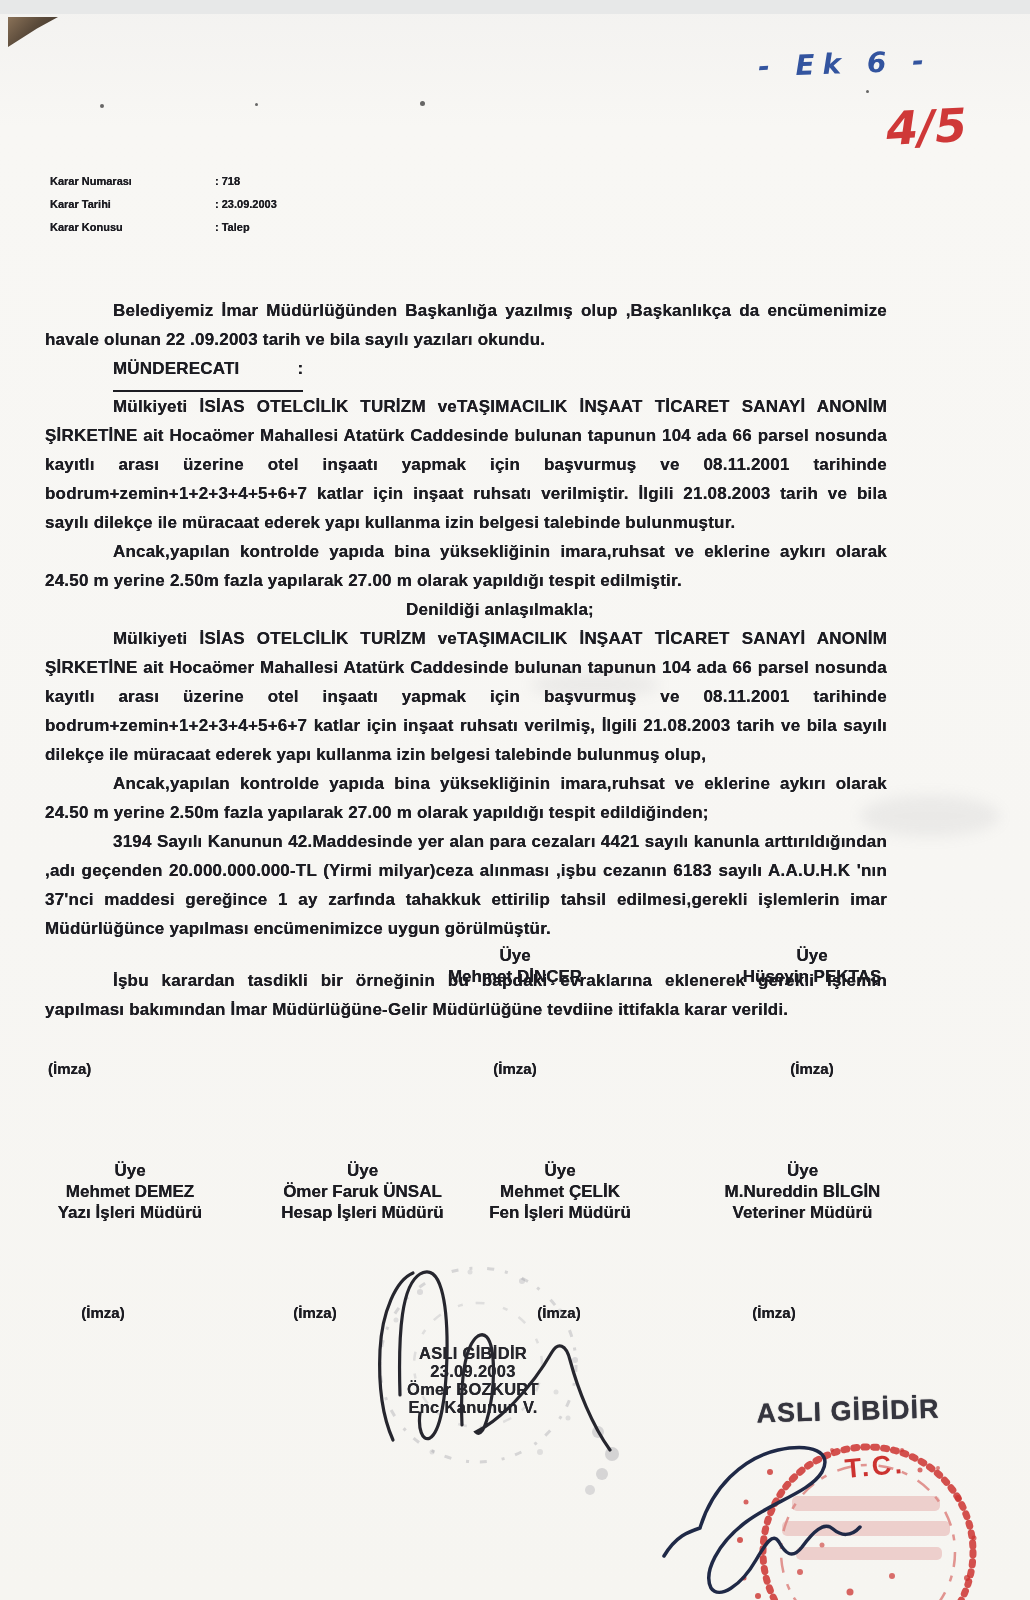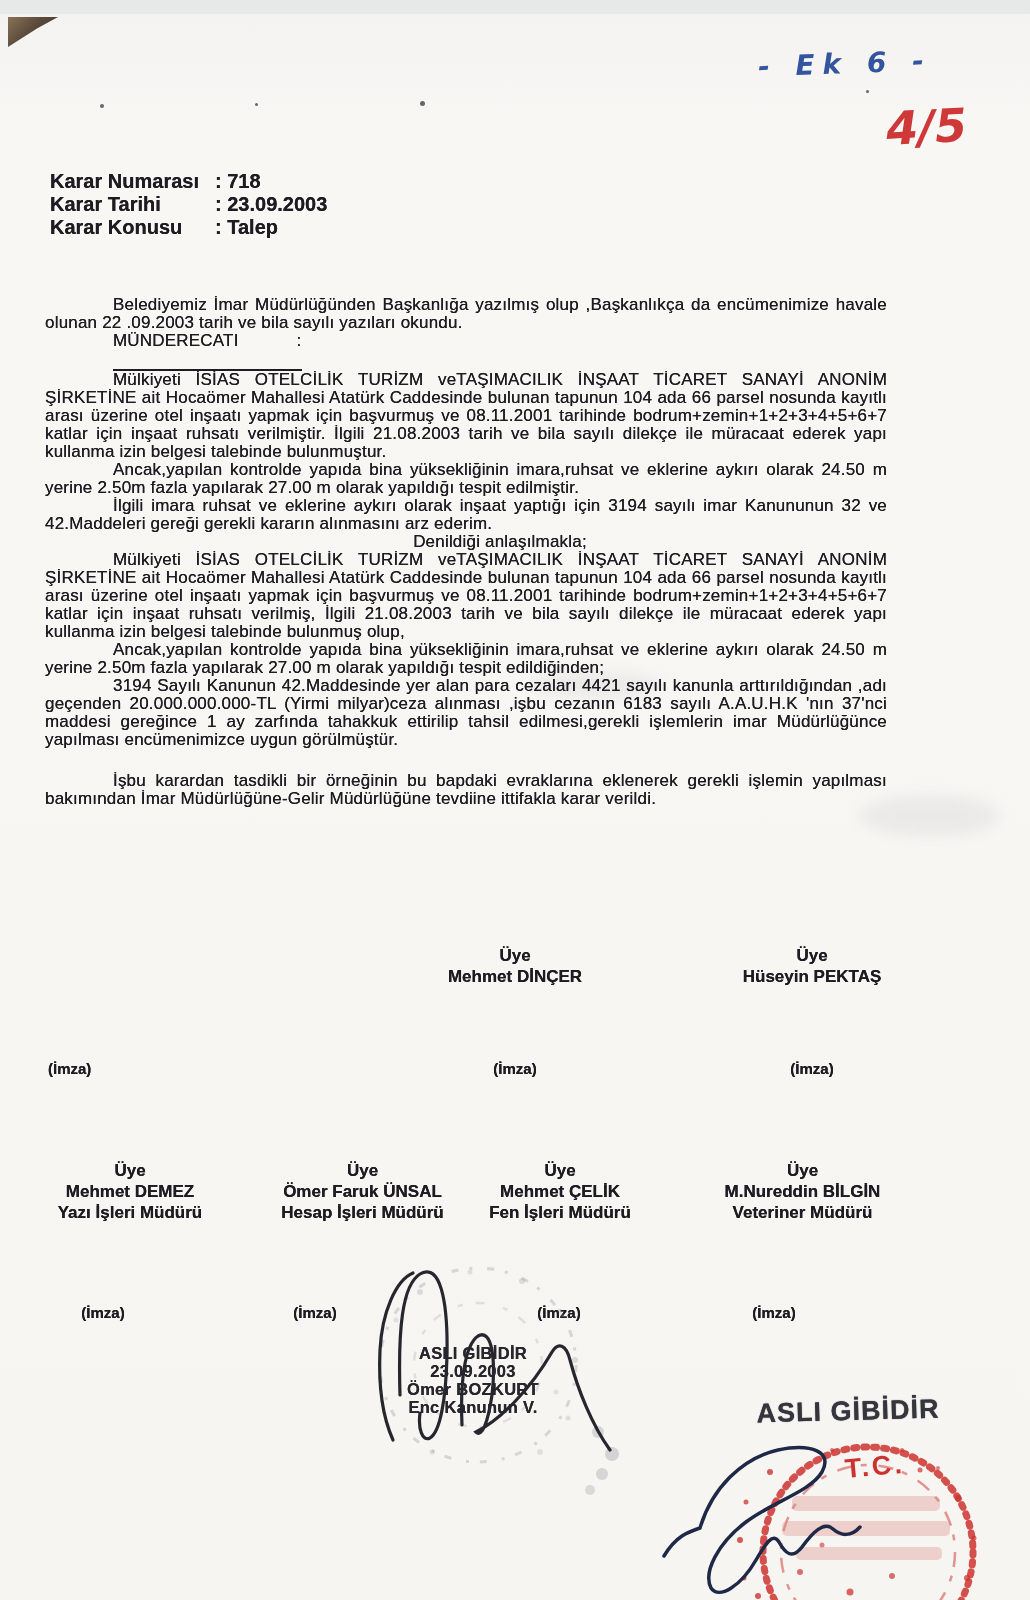--- a/index.html
+++ b/index.html
@@ -15,31 +15,31 @@
   .dot{position:absolute;width:4px;height:4px;border-radius:50%;background:#2a2a2a;opacity:.7;}
   .smudge{position:absolute;border-radius:50%;filter:blur(7px);background:#9a9aa0;opacity:.13;}
 
   .ek-note{position:absolute;left:758px;top:46px;width:240px;
     font-family:"DejaVu Sans",sans-serif;font-style:italic;font-size:28px;font-weight:600;
     color:#33549f;letter-spacing:8px;transform:rotate(-2deg);}
   .page-num{position:absolute;left:886px;top:100px;
     font-family:"DejaVu Sans",sans-serif;font-style:italic;font-size:46px;font-weight:600;
     color:#cf3838;transform:rotate(-3deg);}
 
-  .meta{position:absolute;left:50px;top:170px;font-size:20px;font-weight:700;line-height:23px;
+  .meta{position:absolute;left:50px;top:170px;font-size:11px;font-weight:700;line-height:23px;
     text-shadow:0 0 .5px currentColor;}
   .meta-row{display:flex;}
   .meta-label{width:165px;}
   .doc-body{position:absolute;left:45px;top:296px;width:842px;
-    font-size:17px;line-height:18px;font-weight:400;text-align:justify;letter-spacing:.2px;
+    font-size:17px;line-height:29px;font-weight:700;text-align:justify;letter-spacing:.2px;
     text-shadow:0 0 .5px currentColor;}
   .doc-body p{margin:0;text-indent:68px;}
   .doc-body .noj{text-align:center;}
   .heading{margin-left:68px;font-size:17px;}
-  .heading .u{display:inline-block;border-bottom:2.5px solid #1c1c22;padding-bottom:19px;}
+  .heading .u{display:inline-block;border-bottom:2.5px solid #1c1c22;padding-bottom:7px;}
   .hgap1{display:inline-block;width:58px;}
   .hgap2{display:inline-block;width:12px;}
   .last-p{margin-top:23px !important;}
 
   .sig{position:absolute;font-weight:700;font-size:17px;line-height:21px;
     text-shadow:0 0 .5px currentColor;}
   .sig.center{text-align:center;}
   .imza{position:absolute;font-weight:700;font-size:15px;text-shadow:0 0 .4px currentColor;margin-top:48px;}
   .imza.center{text-align:center;}
 
@@ -85,21 +85,20 @@
     </div>
   </div>
 
   <div class="doc-body">
     <p>Belediyemiz İmar Müdürlüğünden Başkanlığa yazılmış olup ,Başkanlıkça da encümenimize havale olunan 22 .09.2003 tarih ve bila sayılı yazıları okundu.</p>
     <div class="heading">
       <span class="u"><span>MÜNDERECATI</span><span class="hgap1"></span><span>:</span></span>
     </div>
     <p>Mülkiyeti İSİAS OTELCİLİK TURİZM veTAŞIMACILIK İNŞAAT TİCARET SANAYİ ANONİM ŞİRKETİNE ait Hocaömer Mahallesi Atatürk Caddesinde bulunan tapunun 104 ada 66 parsel nosunda kayıtlı arası üzerine otel inşaatı yapmak için başvurmuş ve 08.11.2001 tarihinde bodrum+zemin+1+2+3+4+5+6+7 katlar için inşaat ruhsatı verilmiştir. İlgili 21.08.2003 tarih ve bila sayılı dilekçe ile müracaat ederek yapı kullanma izin belgesi talebinde bulunmuştur.</p>
     <p>Ancak,yapılan kontrolde yapıda bina yüksekliğinin imara,ruhsat ve eklerine aykırı olarak 24.50 m yerine 2.50m fazla yapılarak 27.00 m olarak yapıldığı tespit edilmiştir.</p>
-    <p>İlgili imara ruhsat ve eklerine aykırı olarak inşaat yaptığı için 3194 sayılı imar Kanununun 32 ve 42.Maddeleri gereği gerekli kararın alınmasını arz ederim.</p>
     <p class="noj">Denildiği anlaşılmakla;</p>
     <p>Mülkiyeti İSİAS OTELCİLİK TURİZM veTAŞIMACILIK İNŞAAT TİCARET SANAYİ ANONİM ŞİRKETİNE ait Hocaömer Mahallesi Atatürk Caddesinde bulunan tapunun 104 ada 66 parsel nosunda kayıtlı arası üzerine otel inşaatı yapmak için başvurmuş ve 08.11.2001 tarihinde bodrum+zemin+1+2+3+4+5+6+7 katlar için inşaat ruhsatı verilmiş, İlgili 21.08.2003 tarih ve bila sayılı dilekçe ile müracaat ederek yapı kullanma izin belgesi talebinde bulunmuş olup,</p>
     <p>Ancak,yapılan kontrolde yapıda bina yüksekliğinin imara,ruhsat ve eklerine aykırı olarak 24.50 m yerine 2.50m fazla yapılarak 27.00 m olarak yapıldığı tespit edildiğinden;</p>
     <p>3194 Sayılı Kanunun 42.Maddesinde yer alan para cezaları 4421 sayılı kanunla arttırıldığından ,adı geçenden 20.000.000.000-TL (Yirmi milyar)ceza alınması ,işbu cezanın 6183 sayılı A.A.U.H.K 'nın 37'nci maddesi gereğince 1 ay zarfında tahakkuk ettirilip tahsil edilmesi,gerekli işlemlerin imar Müdürlüğünce yapılması encümenimizce uygun görülmüştür.</p>
     <p class="last-p">İşbu karardan tasdikli bir örneğinin bu bapdaki evraklarına eklenerek gerekli işlemin yapılması bakımından İmar Müdürlüğüne-Gelir Müdürlüğüne tevdiine ittifakla karar verildi.</p>
   </div>
 
   <div class="sig center" style="left:415px;top:945px;width:200px">
     <div>Üye</div>
     <div>Mehmet DİNÇER</div>

